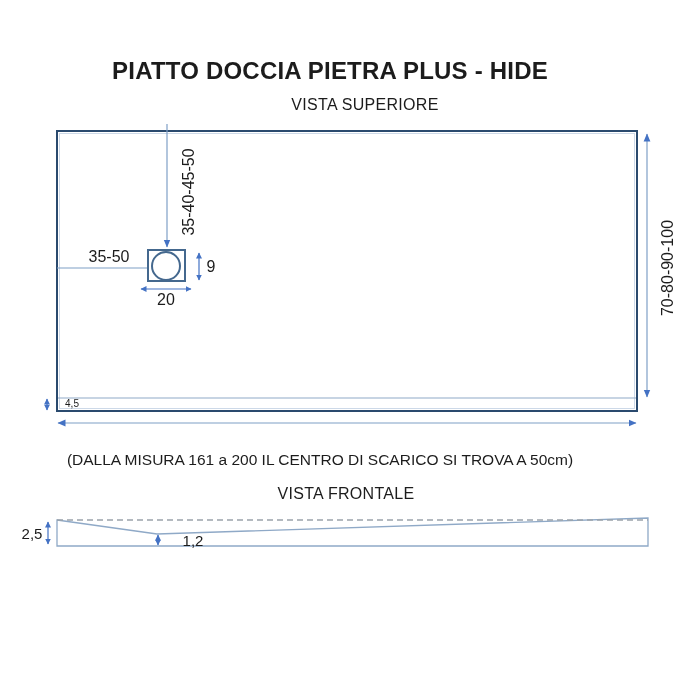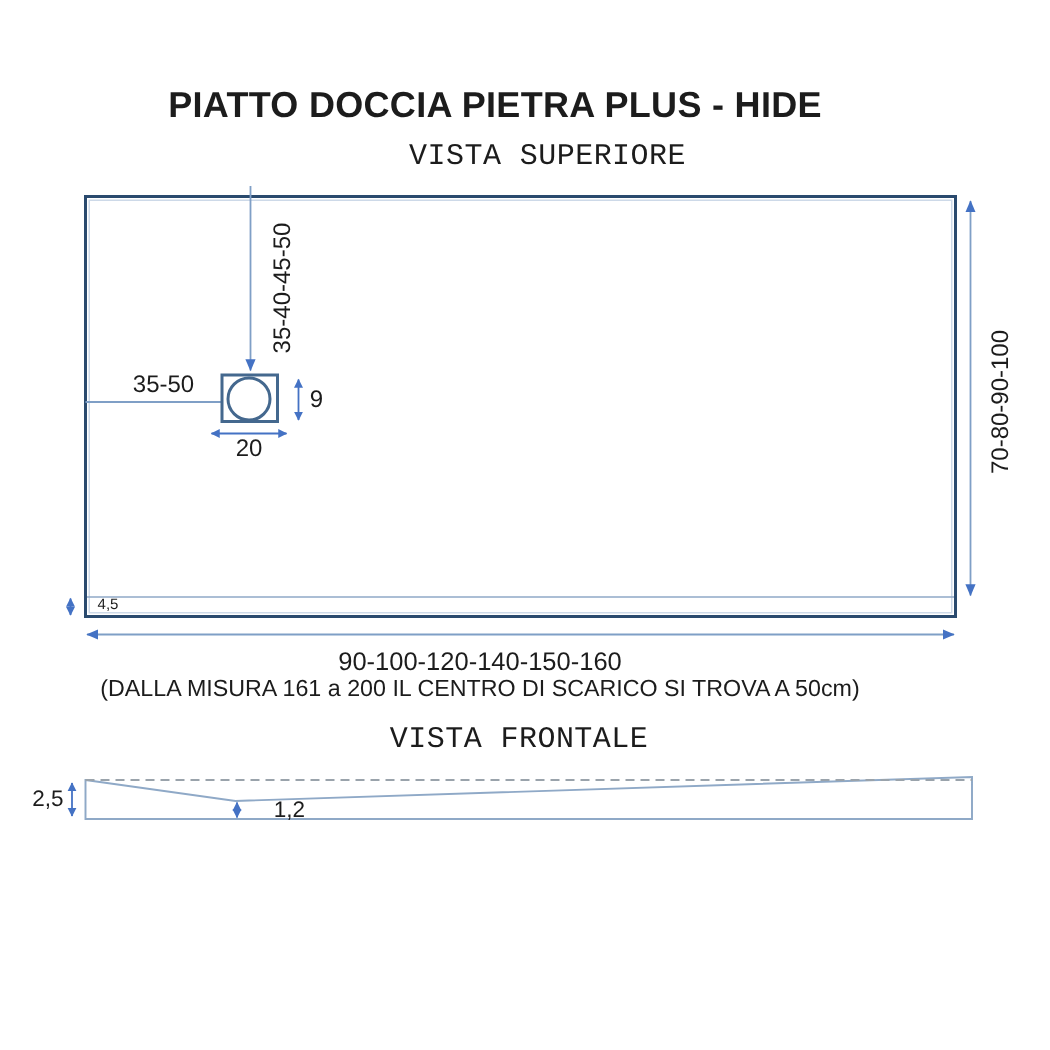--- a/index.html
+++ b/index.html
@@ -14,21 +14,21 @@
   #drawing{position:absolute;left:0;top:0;}
   .lbl{
     position:absolute;
     white-space:nowrap;
     color:#1c1c1c;
     line-height:1;
   }
   .c{transform:translate(-50%,-50%);}
   .rot{transform:translate(-50%,-50%) rotate(-90deg);}
   .title{font-size:24px;font-weight:bold;letter-spacing:0.2px;}
-  .subtitle{font-size:20px;letter-spacing:0.3px;font-family:Liberation Mono, monospace;}
+  .subtitle{font-size:16px;letter-spacing:0.3px;}
   .dim{font-size:16px;}
   .dim-sm{font-size:10px;}
   .dim-fr{font-size:15px;}
   .note{font-size:15.5px;text-align:right;}
 </style>
 </head>
 <body>
 
 <div id="page">
 
@@ -82,21 +82,20 @@
   <div class="lbl c dim" style="left:109px;top:257px;text-align:right;">35-50</div>
 
   <div class="lbl c dim" style="left:211px;top:267px;">9</div>
 
   <div class="lbl c dim" style="left:166px;top:300px;">20</div>
 
   <div class="lbl rot dim" style="left:668px;top:268px;">70-80-90-100</div>
 
   <div class="lbl c dim-sm" style="left:72px;top:404px;">4,5</div>
 
-  <div class="lbl c" style="left:320px;top:441px;font-size:17px;">90-100-120-140-150-160</div>
 
   <div class="lbl c note" style="left:320px;top:460px;">(DALLA MISURA 161 a 200 IL CENTRO DI SCARICO SI TROVA A 50cm)</div>
 
   <div class="lbl c subtitle" style="left:346px;top:494px;text-align:center;">VISTA FRONTALE</div>
 
   <div class="lbl c dim-fr" style="left:32px;top:533px;text-align:center;">2,5</div>
 
   <div class="lbl c dim-fr" style="left:178px;top:540px;margin-left:15px;">1,2</div>
 
 </div>

